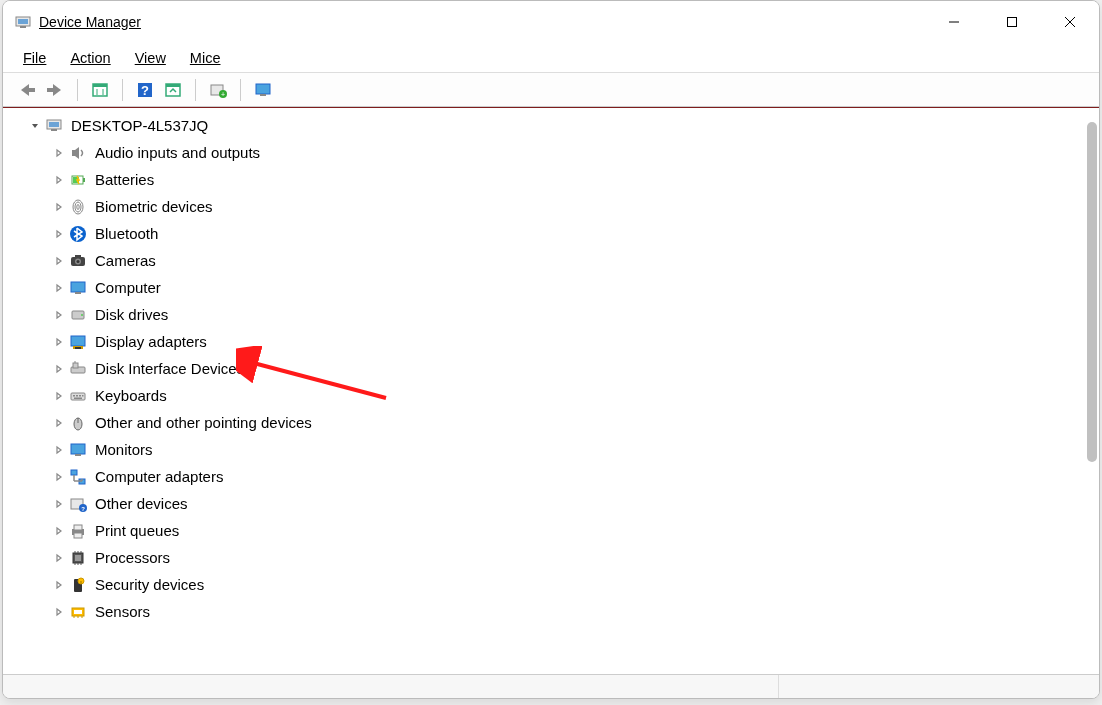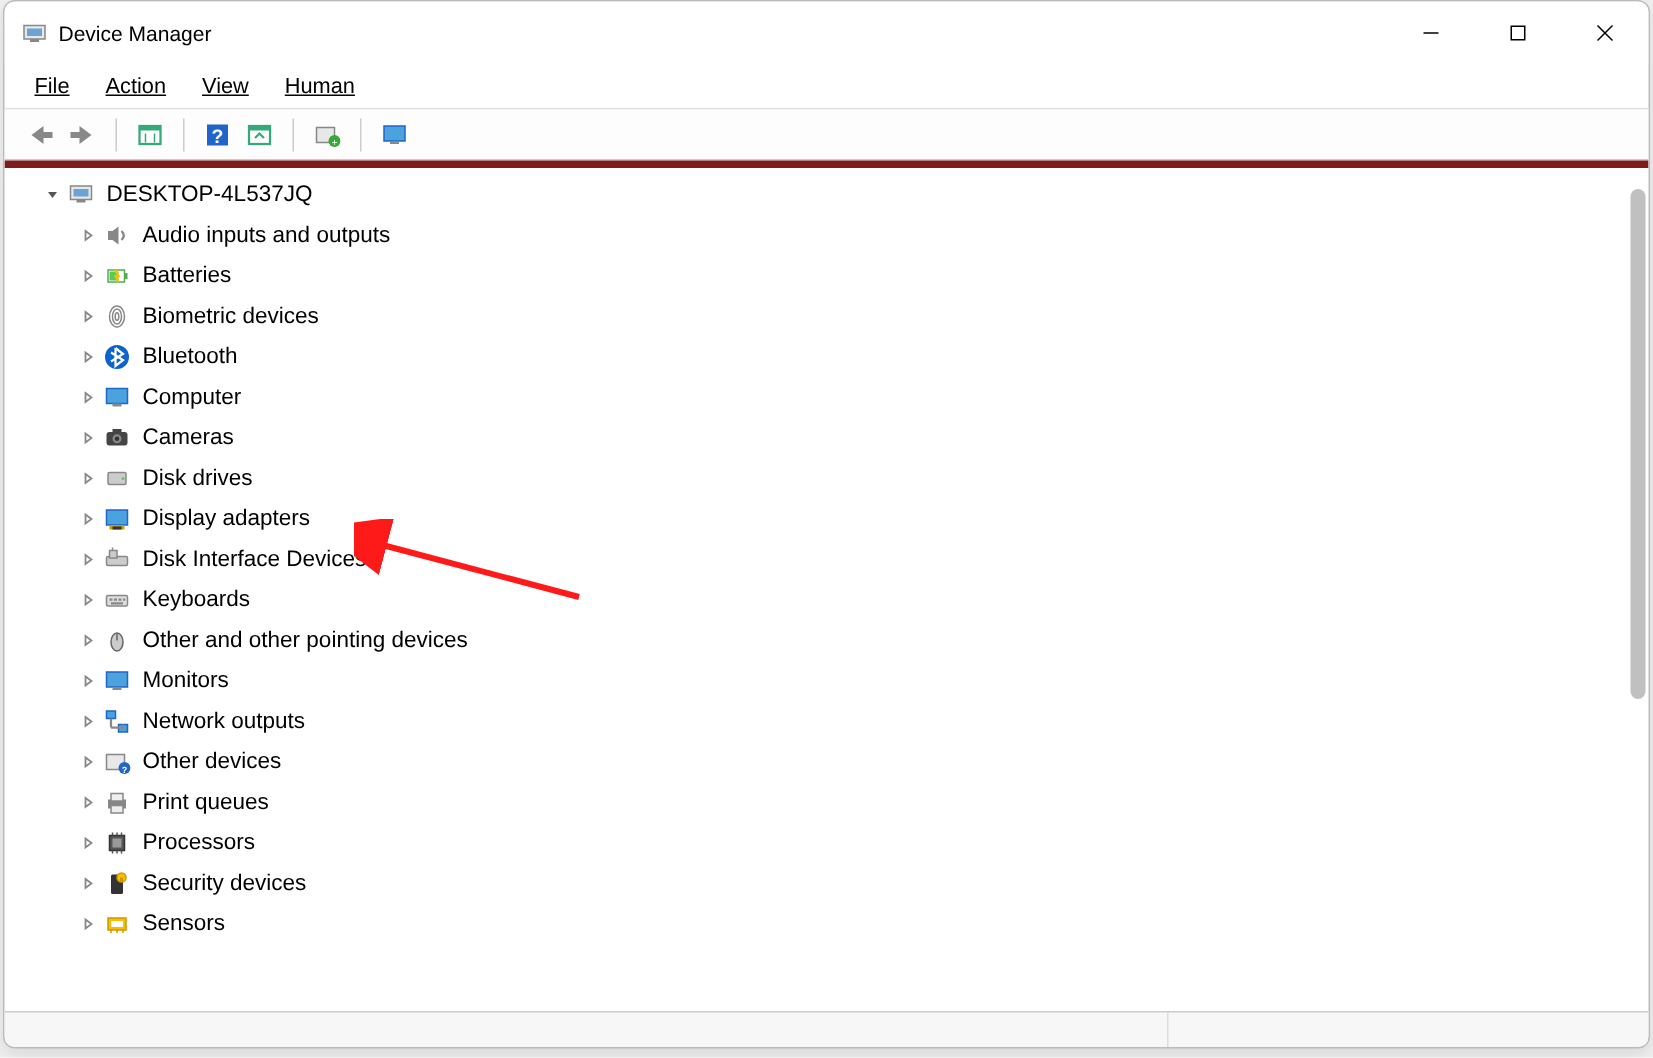--- a/index.html
+++ b/index.html
@@ -27,21 +27,21 @@
     .titlebar {
       height: 42px;
       display: flex;
       align-items: center;
       padding-left: 10px;
       background: #fff;
       font-size: 14px;
       user-select: none;
     }
     .titlebar .app-icon { width: 20px; height: 20px; margin-right: 6px; display:flex;align-items:center;justify-content:center; }
-    .titlebar .title { flex: 0 0 auto; }
+    .titlebar .title { flex: 0 0 auto; text-decoration: underline; }
     .titlebar .spacer { flex: 1; }
     .win-buttons { display: flex; height: 100%; }
     .win-btn { width: 58px; display:flex; align-items:center; justify-content:center; font-size:14px; }
     
     .menubar {
       height: 30px;
       display: flex;
       align-items: center;
       padding: 0 8px;
       font-size: 14.5px;
@@ -55,21 +55,21 @@
       align-items: center;
       padding: 0 6px;
       gap: 0;
       border-bottom: 1px solid #ccc;
       background: #fdfdfd;
     }
     .tool-group { display:flex; align-items:center; height:100%; padding:0 4px; }
     .tool-sep { width:1px; height:22px; background:#ccc; margin:0 4px; }
     .tool-btn { width:28px; height:26px; display:flex; align-items:center; justify-content:center; border:1px solid transparent; }
     
-    .tree-wrap { flex:1; overflow-y:auto; border-top:5px solid #7f1d1d; position:relative;padding-left:16px; }
+    .tree-wrap { flex:1; overflow-y:auto; border-top:1px solid #7f1d1d; position:relative;padding-left:16px; }
     .tree { padding: 4px 0 4px 8px; font-size:15px; line-height: 1.0; }
     .node { display:flex; align-items:center; height:27px; padding-left: 0; white-space:nowrap; cursor:default; }
     .node .expander { width:16px; display:flex; align-items:center; justify-content:center; color:#555; font-size:12px; }
     .node .icon { width:22px; height:20px; display:flex; align-items:center; justify-content:center; margin-right:4px; }
     .node .label { padding-left:2px; }
     .children { padding-left: 24px; }
     
     .statusbar { height:24px; border-top:1px solid #ccc; background:#f7f7f7; display:flex; }
     .statusbar .cell { flex:1; border-right:1px solid #ddd; }
     .statusbar .cell:last-child { border-right:none; flex:0 0 320px; }
@@ -119,21 +119,21 @@
             <line x1="11" y1="1" x2="1" y2="11" stroke="#000" stroke-width="1"></line>
           </svg>
       </div>
     </div>
   </div>
 
   <div class="menubar">
     <div class="menu-item">File</div>
     <div class="menu-item">Action</div>
     <div class="menu-item">View</div>
-    <div class="menu-item">Human</div>
+    <div class="menu-item">Mice</div>
   </div>
 
   <div class="toolbar">
     <div class="tool-group">
       <div class="tool-btn">
         <svg width="20" height="16" viewBox="0 0 20 16">
             <path d="M12 2 L4 8 L12 14 Z" fill="#888"></path>
             <rect x="11" y="6" width="7" height="4" fill="#888"></rect>
           </svg>
       </div>
@@ -271,41 +271,41 @@
             <span class="label">Bluetooth</span>
           </div>
           <div class="node">
             <span class="expander">
               <svg width="10" height="10" viewBox="0 0 10 10">
                 <path d="M3 2 L7 5 L3 8 Z" fill="none" stroke="#888" stroke-width="1.2"></path>
               </svg>
             </span>
             <span class="icon">
               <svg width="18" height="18" viewBox="0 0 18 18">
-                <rect x="2" y="3" width="14" height="10" fill="#4aa3df" stroke="#2165c9"></rect>
-                <rect x="6" y="13" width="6" height="2" fill="#888"></rect>
-              </svg>
-            </span>
-            <span class="label">Computer</span>
-          </div>
-          <div class="node">
-            <span class="expander">
-              <svg width="10" height="10" viewBox="0 0 10 10">
-                <path d="M3 2 L7 5 L3 8 Z" fill="none" stroke="#888" stroke-width="1.2"></path>
-              </svg>
-            </span>
-            <span class="icon">
-              <svg width="18" height="18" viewBox="0 0 18 18">
                 <rect x="2" y="5" width="14" height="9" rx="2" fill="#444"></rect>
                 <circle cx="9" cy="9.5" r="3" fill="#888"></circle>
                 <circle cx="9" cy="9.5" r="1.5" fill="#333"></circle>
                 <rect x="6" y="3" width="6" height="3" fill="#444"></rect>
               </svg>
             </span>
             <span class="label">Cameras</span>
+          </div>
+          <div class="node">
+            <span class="expander">
+              <svg width="10" height="10" viewBox="0 0 10 10">
+                <path d="M3 2 L7 5 L3 8 Z" fill="none" stroke="#888" stroke-width="1.2"></path>
+              </svg>
+            </span>
+            <span class="icon">
+              <svg width="18" height="18" viewBox="0 0 18 18">
+                <rect x="2" y="3" width="14" height="10" fill="#4aa3df" stroke="#2165c9"></rect>
+                <rect x="6" y="13" width="6" height="2" fill="#888"></rect>
+              </svg>
+            </span>
+            <span class="label">Computer</span>
           </div>
           <div class="node">
             <span class="expander">
               <svg width="10" height="10" viewBox="0 0 10 10">
                 <path d="M3 2 L7 5 L3 8 Z" fill="none" stroke="#888" stroke-width="1.2"></path>
               </svg>
             </span>
             <span class="icon">
               <svg width="18" height="18" viewBox="0 0 18 18">
                 <rect x="3" y="5" width="12" height="8" rx="1" fill="#ccc" stroke="#888"></rect>
@@ -398,21 +398,21 @@
             </span>
             <span class="icon">
               <svg width="18" height="18" viewBox="0 0 18 18">
                 <rect x="2" y="2" width="6" height="5" fill="#4aa3df" stroke="#2165c9"></rect>
                 <rect x="10" y="11" width="6" height="5" fill="#4aa3df" stroke="#2165c9"></rect>
                 <line x1="5" y1="7" x2="5" y2="13" stroke="#888" stroke-width="1.5"></line>
                 <line x1="5" y1="13" x2="13" y2="13" stroke="#888" stroke-width="1.5"></line>
                 <line x1="13" y1="13" x2="13" y2="11" stroke="#888" stroke-width="1.5"></line>
               </svg>
             </span>
-            <span class="label">Network outputs</span>
+            <span class="label">Computer adapters</span>
           </div>
           <div class="node">
             <span class="expander">
               <svg width="10" height="10" viewBox="0 0 10 10">
                 <path d="M3 2 L7 5 L3 8 Z" fill="none" stroke="#888" stroke-width="1.2"></path>
               </svg>
             </span>
             <span class="icon">
               <svg width="18" height="18" viewBox="0 0 18 18">
                 <rect x="2" y="4" width="12" height="10" fill="#e8e8e8" stroke="#888"></rect>

